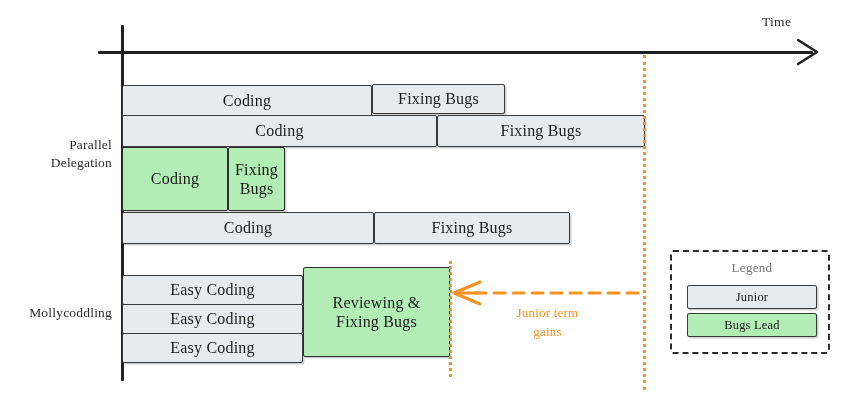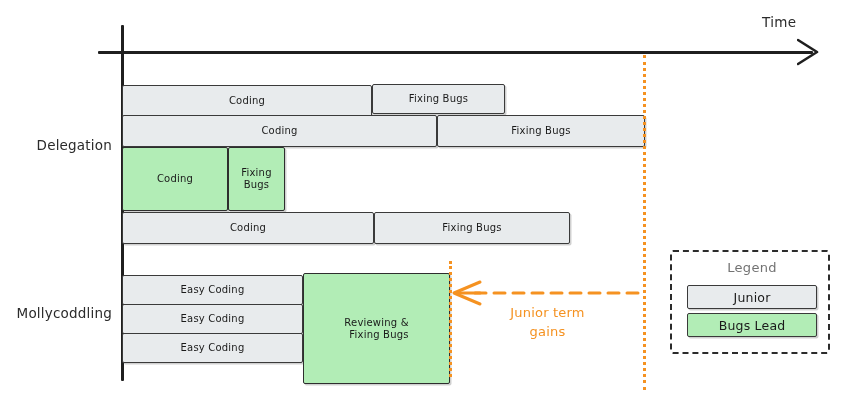--- a/index.html
+++ b/index.html
@@ -9,20 +9,21 @@
   }
   body {
     font-family: "DejaVu Sans", sans-serif;
   }
   #canvas {
     position: relative;
     width: 859px;
     height: 405px;
     background: #ffffff;
     overflow: hidden;
+    font-family: Liberation Serif, serif;
   }
   .axis-v {
     position: absolute;
     left: 121px;
     top: 25px;
     width: 2.5px;
     height: 356px;
     background: #1f1f1f;
     border-radius: 1px;
   }
@@ -59,21 +60,21 @@
     letter-spacing: .2px;
   }
   .bar {
     position: absolute;
     box-sizing: border-box;
     border: 1.6px solid #3a3a3a;
     border-radius: 2px;
     display: flex;
     align-items: center;
     justify-content: center;
-    font-size: 10px;
+    font-size: 16px;
     color: #1a1a1a;
     line-height: 1.2;
     text-align: center;
     letter-spacing: .2px;
     box-shadow: 1.5px 1.5px 0 rgba(120,120,120,.35);
   }
   .bar.junior {
     background: #e8ebed;
   }
   .bar.lead {
@@ -149,20 +150,21 @@
 <div id="canvas">
 
   <div class="axis-v"></div>
   <div class="axis-h"></div>
   <svg class="axis-arrow" viewBox="0 0 22 28">
     <path d="M1,2 L20,14 L1,26" fill="none" stroke="#1f1f1f" stroke-width="2.6" stroke-linecap="round" stroke-linejoin="round"></path>
   </svg>
   <div class="time-label">Time</div>
 
   <div class="row-label" style="left:0px; top:136px; width:112px;">
+    <div>Parallel</div>
     <div>Delegation</div>
   </div>
   <div class="row-label" style="left:0px; top:304px; width:112px;">
     <div>Mollycoddling</div>
   </div>
 
   <div class="bar junior" style="left:122px; top:85px; width:250px; height:32px;">Coding</div>
   <div class="bar junior" style="left:372px; top:84px; width:133px; height:30px;">Fixing Bugs</div>
 
   <div class="bar junior" style="left:122px; top:115px; width:315px; height:32px;">Coding</div>
@@ -172,21 +174,21 @@
   <div class="bar lead" style="left:228px; top:147px; width:57px; height:64px;">
     <span>Fixing Bugs</span>
   </div>
 
   <div class="bar junior" style="left:122px; top:212px; width:252px; height:32px;">Coding</div>
   <div class="bar junior" style="left:374px; top:212px; width:196px; height:32px;">Fixing Bugs</div>
 
   <div class="bar junior" style="left:122px; top:275px; width:181px; height:30px;">Easy Coding</div>
   <div class="bar junior" style="left:122px; top:304px; width:181px; height:30px;">Easy Coding</div>
   <div class="bar junior" style="left:122px; top:333px; width:181px; height:30px;">Easy Coding</div>
-  <div class="bar lead" style="left:303px; top:273px; width:147px; height:111px;text-align:right;">
+  <div class="bar lead" style="left:303px; top:267px; width:147px; height:90px;">
     <div>
       <div>Reviewing &amp;</div>
       <div>Fixing Bugs</div>
     </div>
   </div>
 
   <div class="dotted-v" style="left:449px; top:261px; height:116px;"></div>
   <div class="dotted-v" style="left:643px; top:55px; height:335px;"></div>
 
   <svg class="ann-arrow" viewBox="0 0 190 26">

